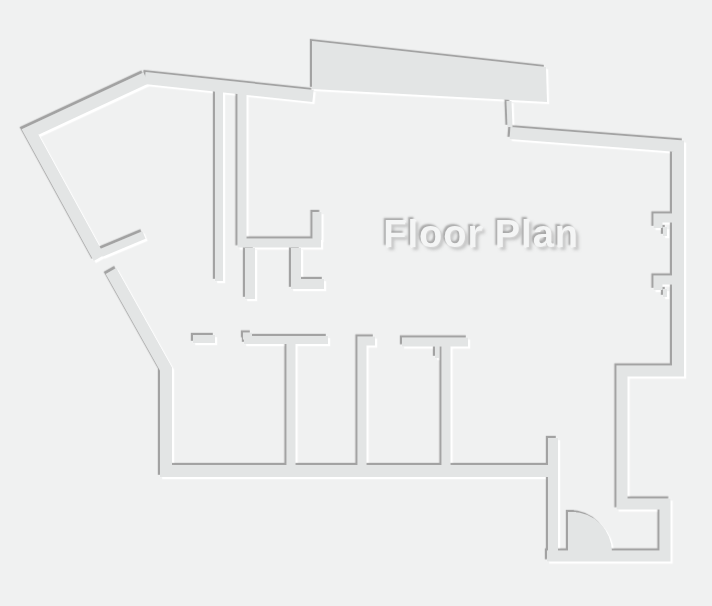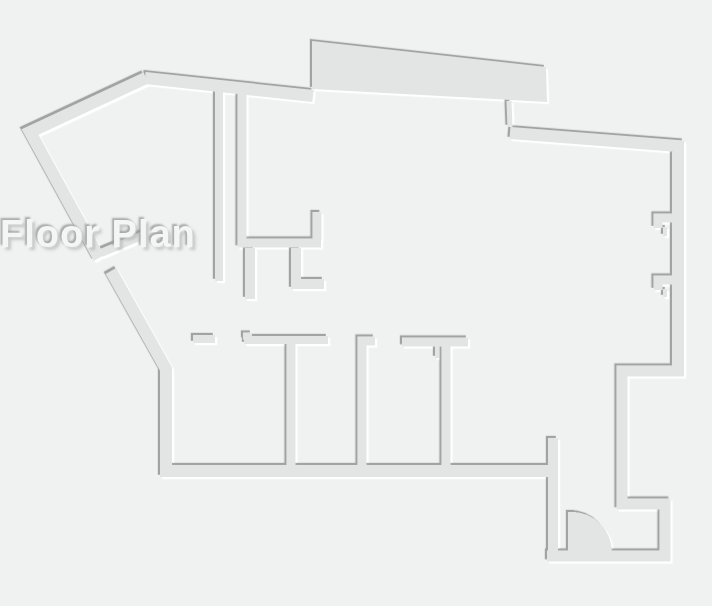--- a/index.html
+++ b/index.html
@@ -18,21 +18,21 @@
     stroke-linejoin:miter;
   }
   .wall-fill{
     fill:#e3e5e5;
     stroke:none;
   }
   #plan-title{
     position:absolute;
     left:0; top:213px;
     width:579px;
-    text-align:left;
+    text-align:right;
     font-size:38px;
     font-weight:bold;
     letter-spacing:1px;
     color:#f4f5f5;
     text-shadow:
       -2px -2px 2px rgba(158,158,158,0.85),
        3px  3px 3px rgba(158,158,158,0.50),
        1px  1px 1px rgba(255,255,255,0.9);
     pointer-events:none;
     user-select:none;

